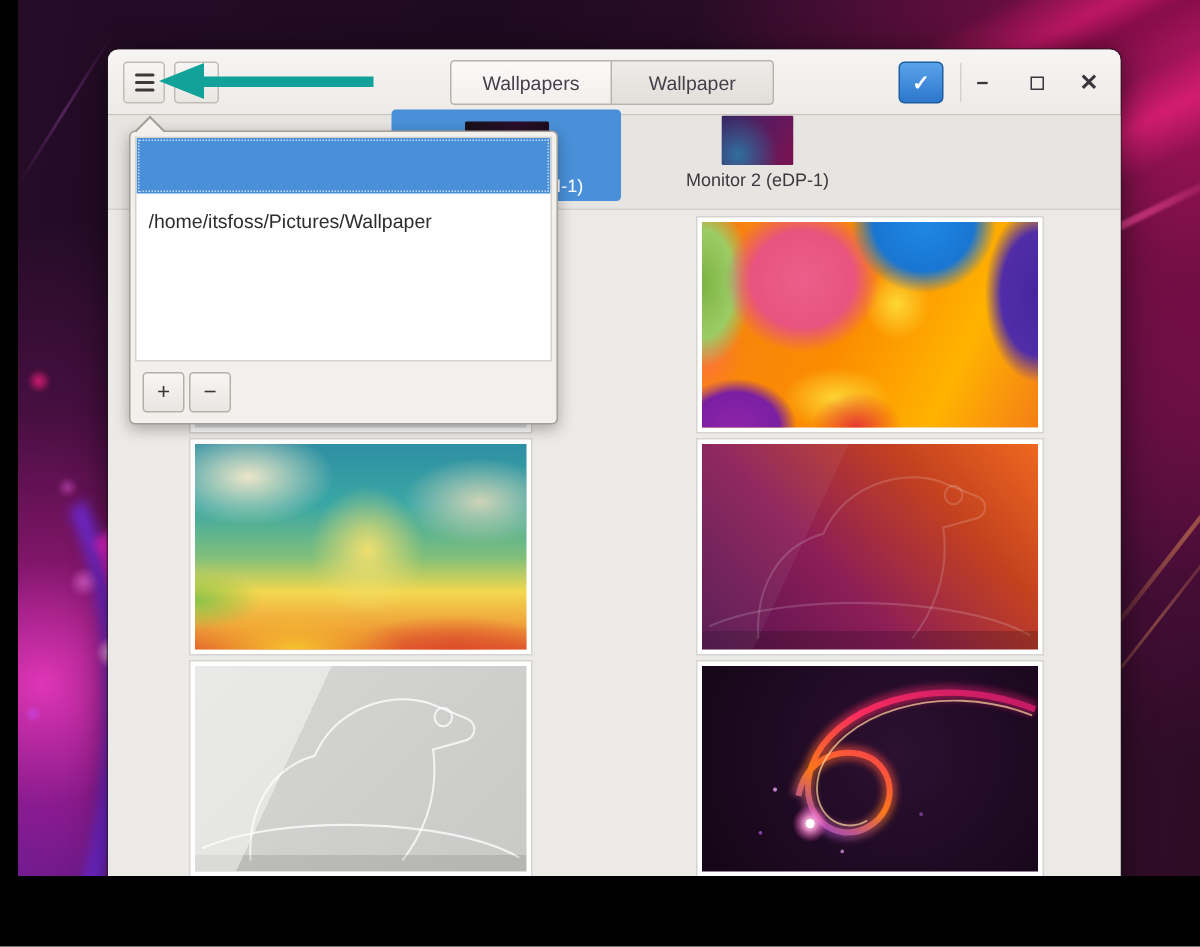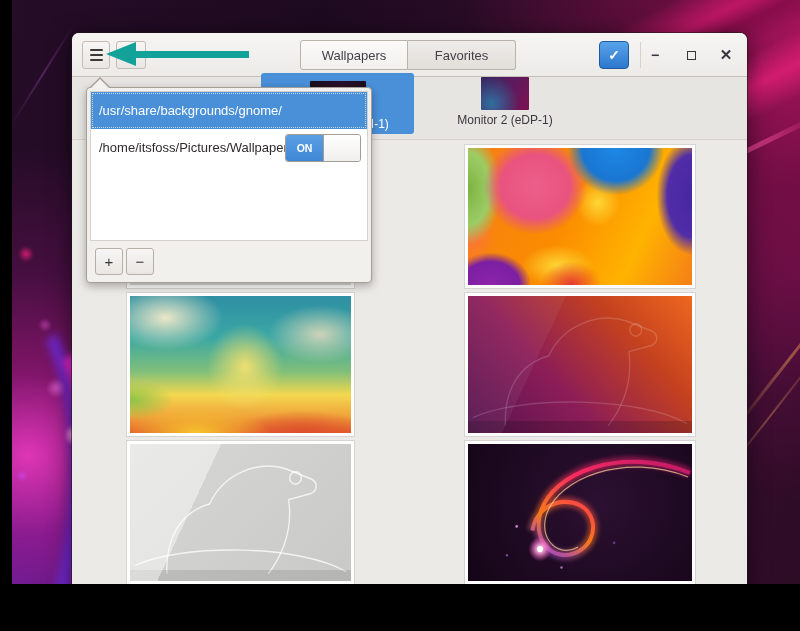--- a/index.html
+++ b/index.html
@@ -155,21 +155,21 @@
 
     <div class="titlebar">
       <button class="tb-btn hamburger">
         <span style="display:contents"><i></i><i></i><i></i></span>
       </button>
       <button class="tb-btn btn2">
         <span style="display:contents"><i></i></span>
       </button>
       <div class="tabs">
         <div class="tab active">Wallpapers</div>
-        <div class="tab inactive">Favorites</div>
+        <div class="tab inactive">Wallpaper</div>
       </div>
       <button class="tb-btn apply">
         <span>✓</span>
       </button>
       <div class="tb-sep"></div>
       <button class="winctl minb">
         <span>−</span>
       </button>
       <button class="winctl maxb">
         <span class="maxbox"></span>
@@ -254,28 +254,23 @@
         </div>
       </div>
     </div>
 
     <div class="popover">
       <div class="caret">
           <i></i>
         </div>
       <div class="folderlist">
         <div class="frow sel">
-          <span class="fpath">/usr/share/backgrounds/gnome/</span>
         </div>
         <div class="frow">
           <span class="fpath">/home/itsfoss/Pictures/Wallpaper</span>
-          <span class="toggle t-on">
-            <span class="thalf tlab">ON</span>
-            <span class="thalf knob"></span>
-          </span>
         </div>
       </div>
       <div class="ptoolbar">
         <button class="pbtn addb">
           <span>+</span>
         </button>
         <button class="pbtn remb">
           <span>−</span>
         </button>
       </div>

